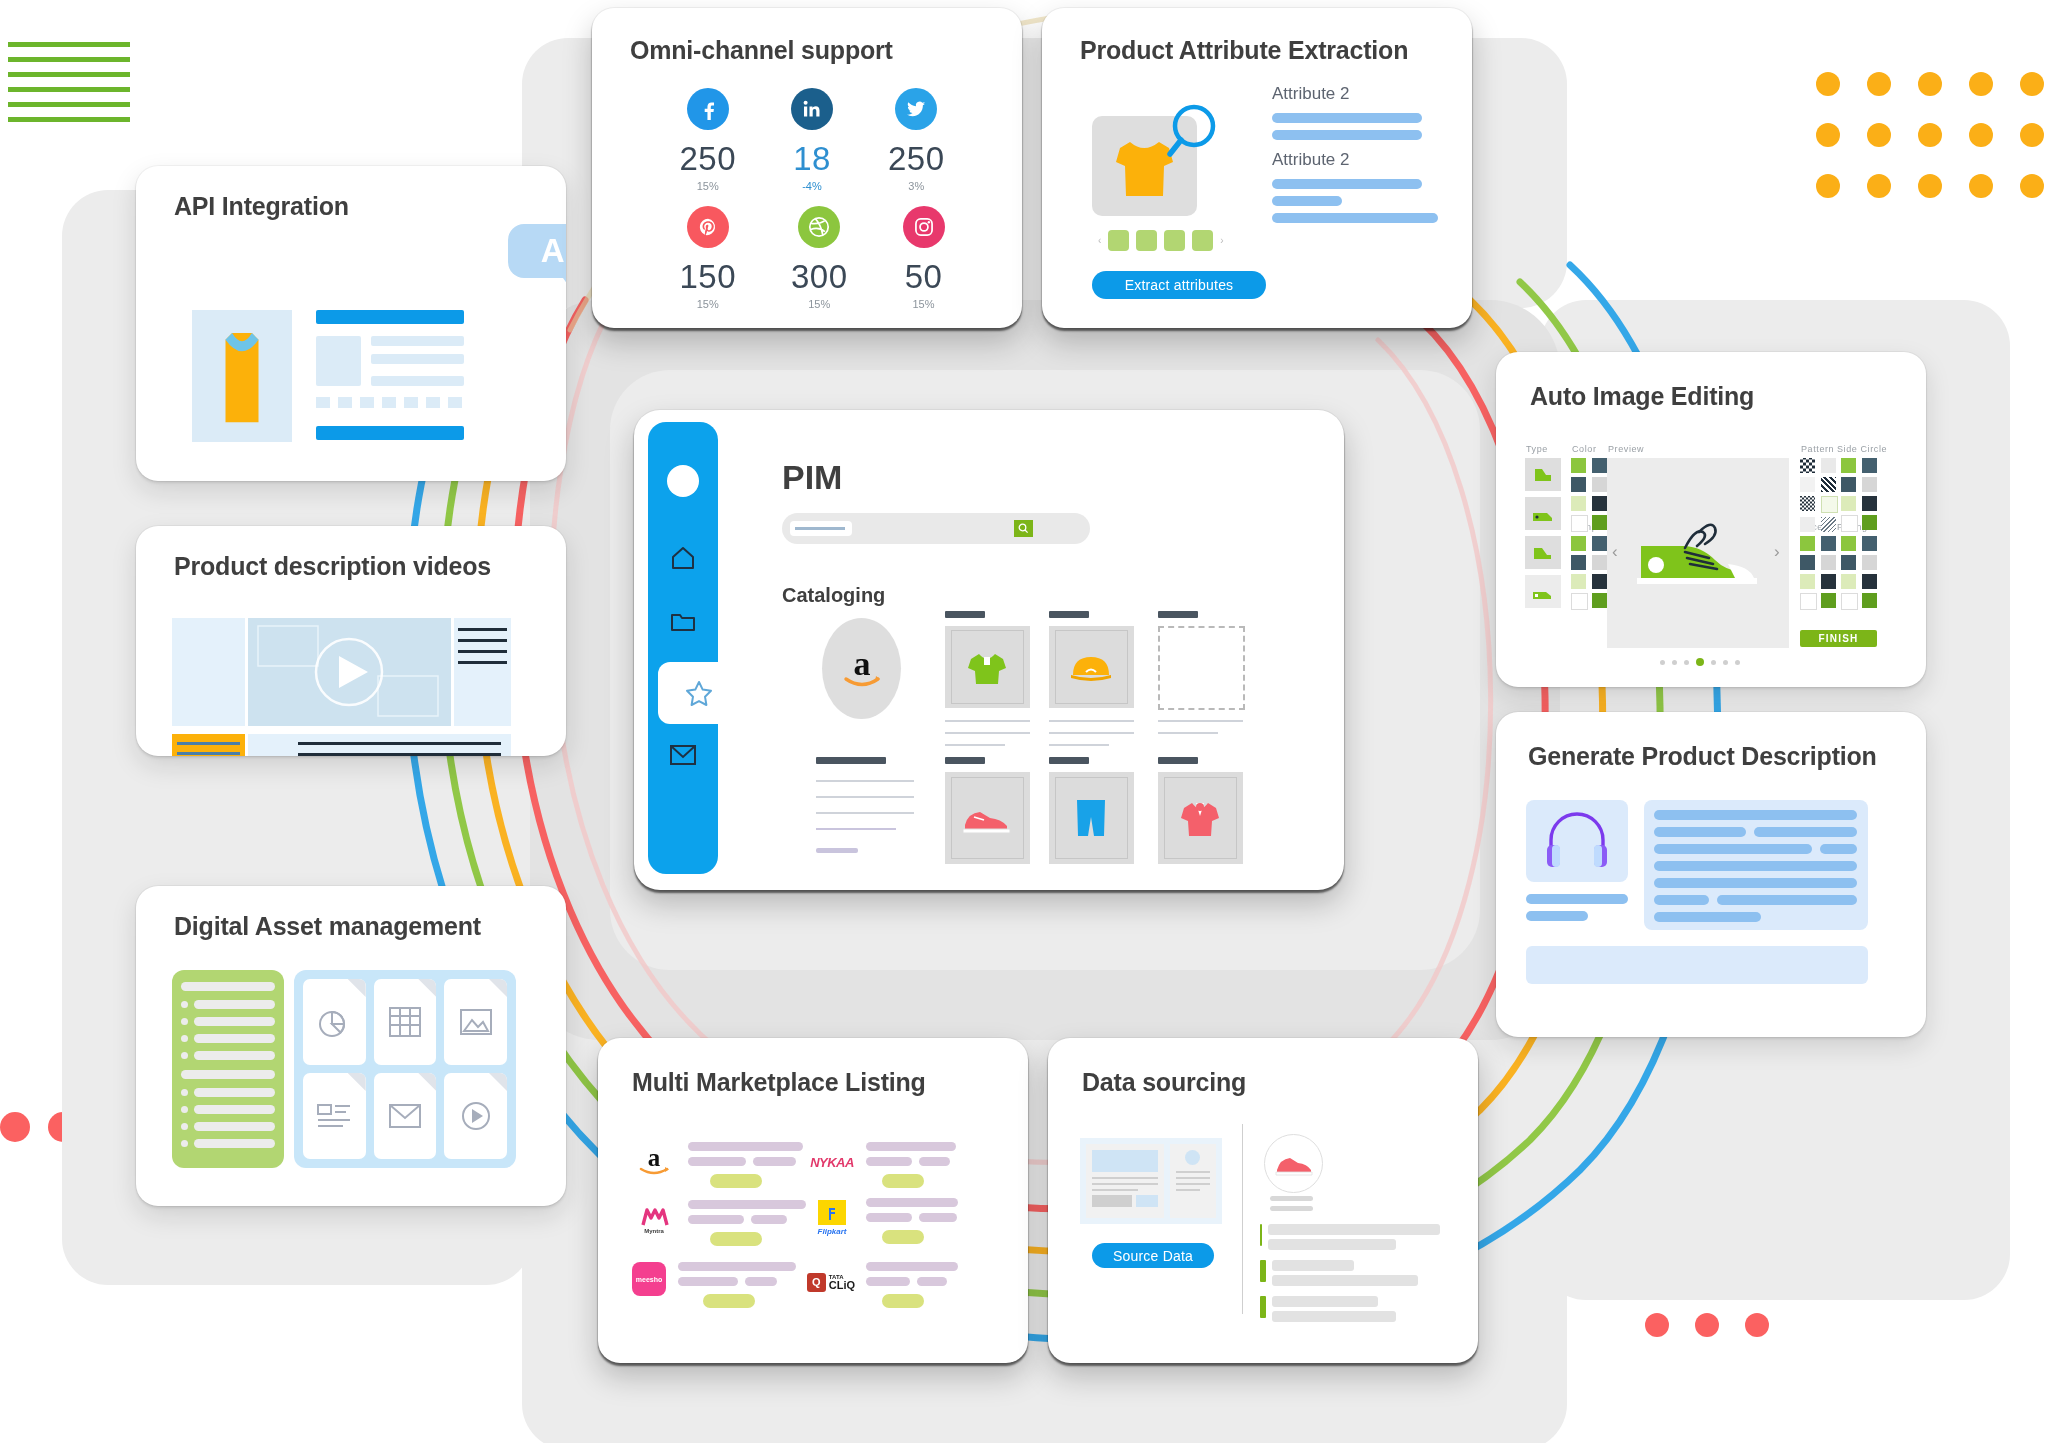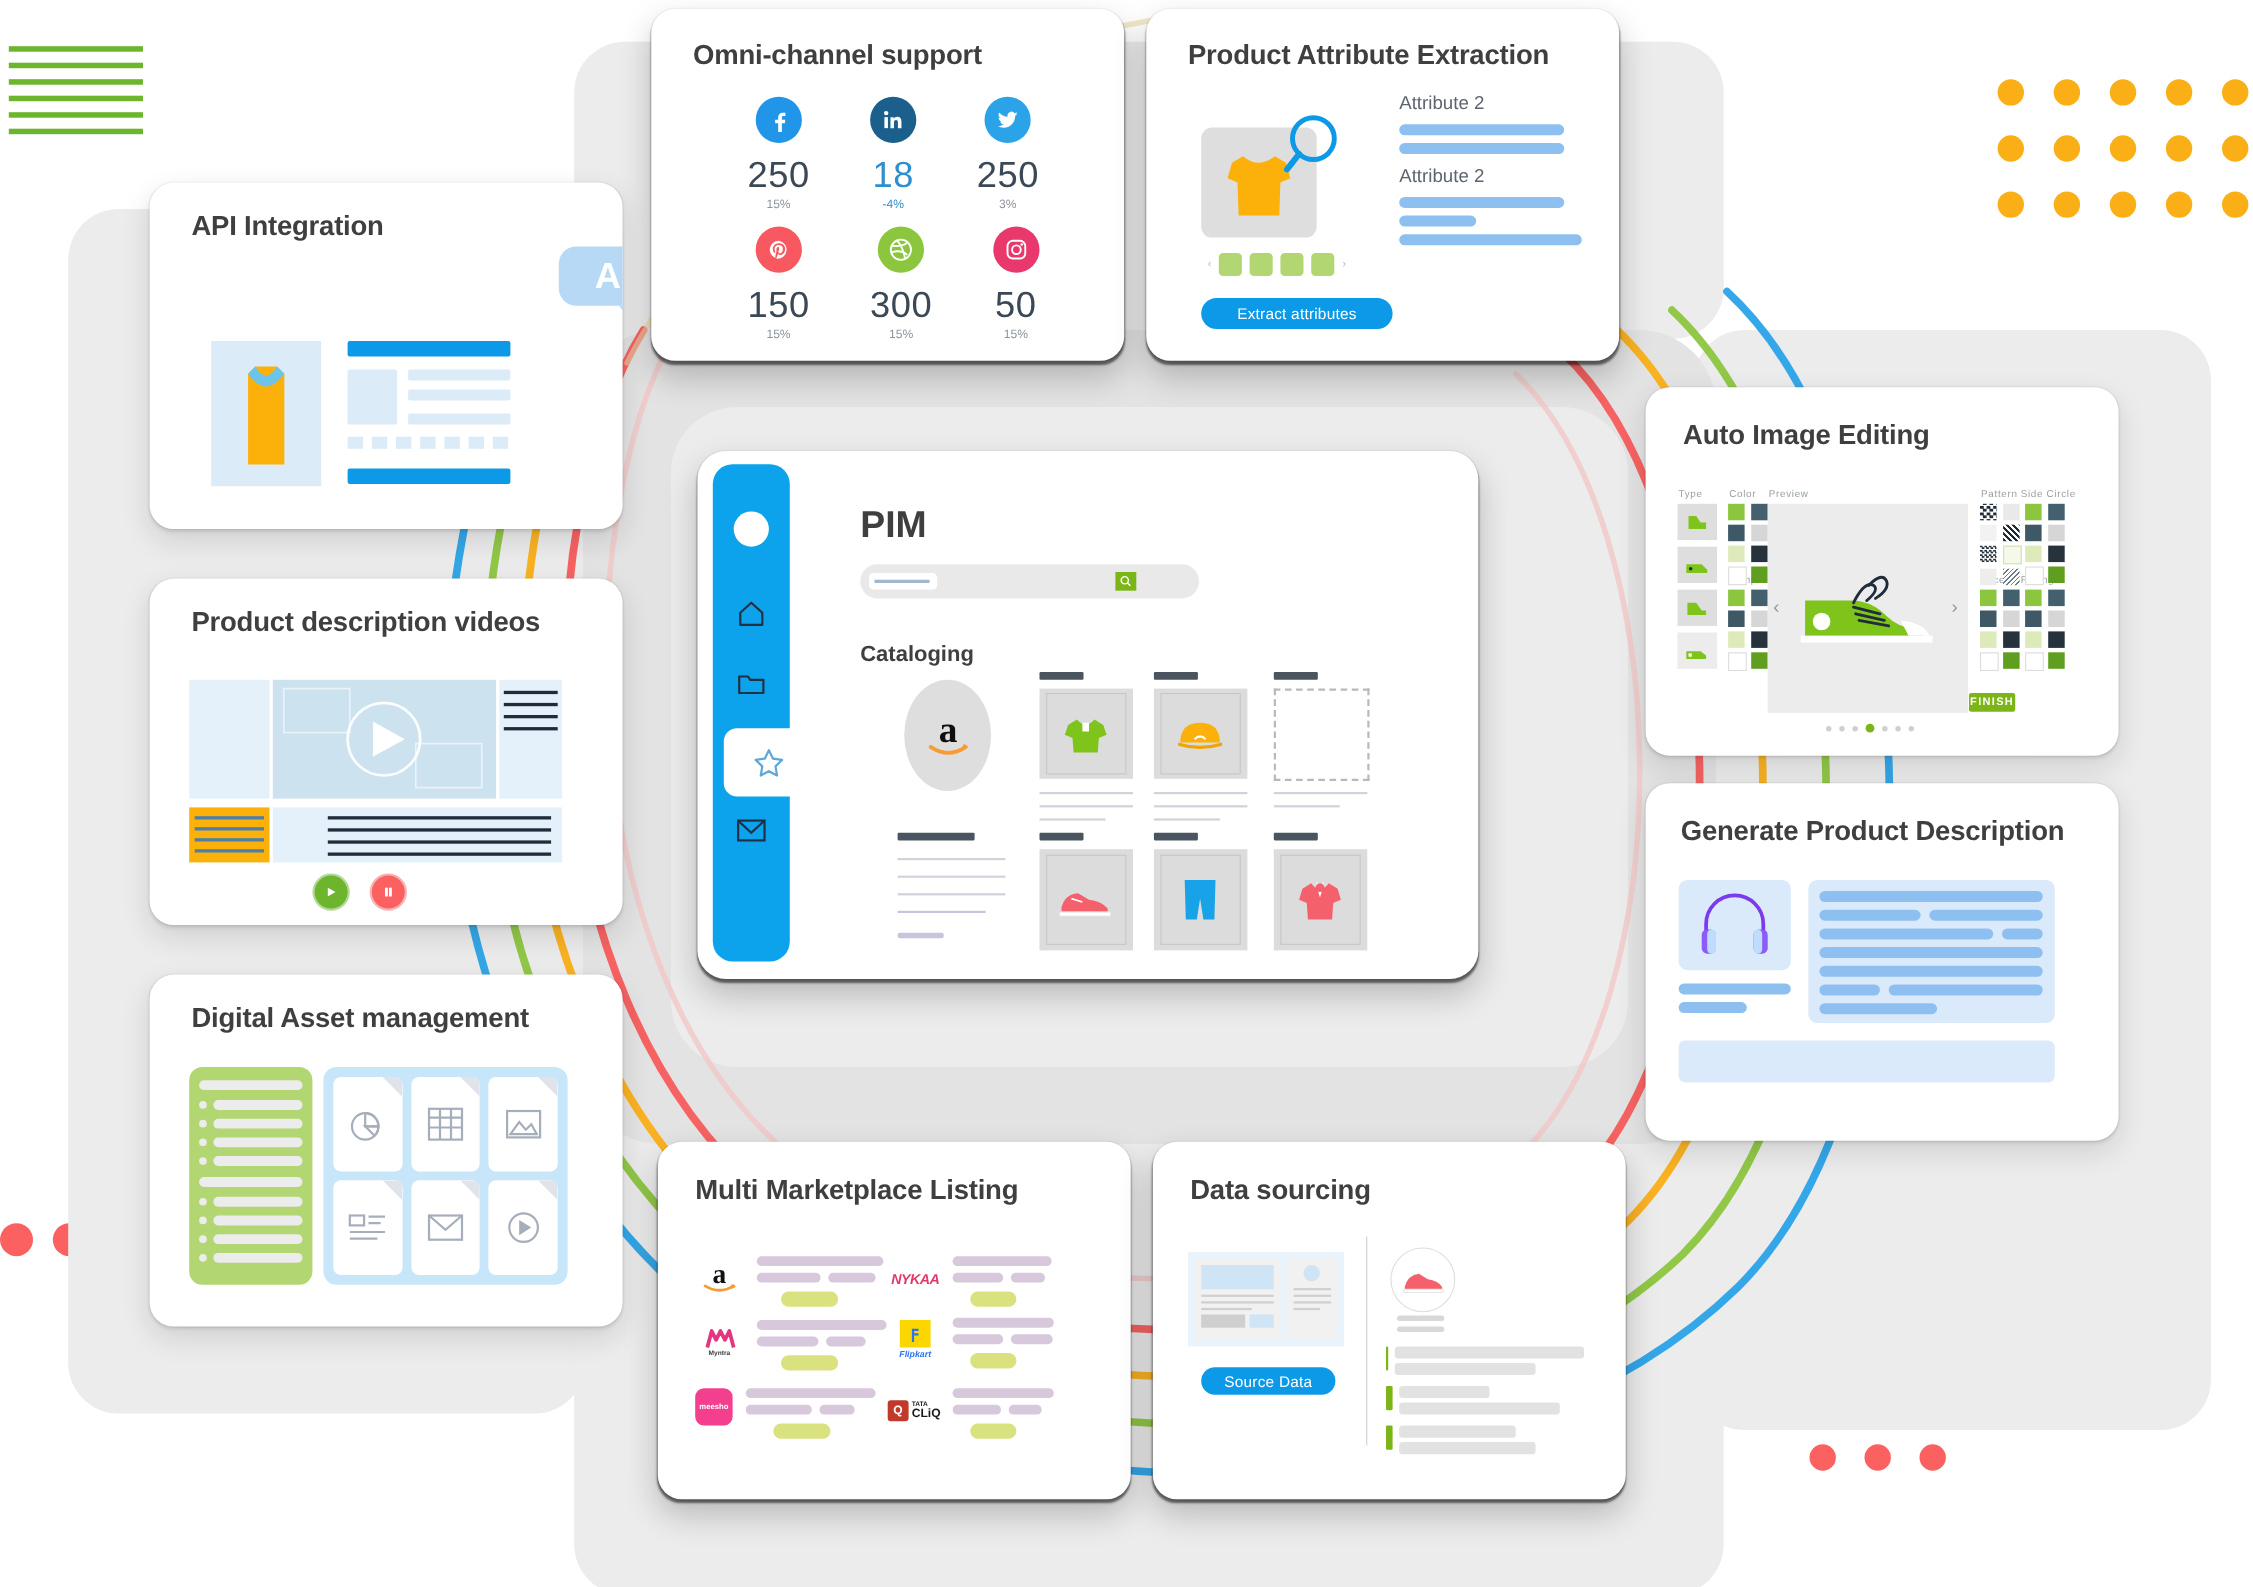--- a/index.html
+++ b/index.html
@@ -189,21 +189,21 @@
       <i style="width:14px;height:11px;background:#dbebf7;display:block;"></i>
       <i style="width:14px;height:11px;background:#dbebf7;display:block;"></i>
       <i style="width:14px;height:11px;background:#dbebf7;display:block;"></i>
       <i style="width:14px;height:11px;background:#dbebf7;display:block;"></i>
       <i style="width:14px;height:11px;background:#dbebf7;display:block;"></i>
       <i style="width:14px;height:11px;background:#dbebf7;display:block;"></i>
     </div>
     <div class="abs barsq" style="left:180px;top:260px;width:148px;height:14px;background:#0c9ae8;"></div>
   </div>
 
-  <div class="card" style="left:136px;top:526px;width:430px;height:315px;">
+  <div class="card" style="left:136px;top:526px;width:430px;height:230px;">
     <div class="card-title abs" style="left:38px;top:26px;">Product description videos</div>
 
     <div class="abs" style="left:36px;top:92px;width:73px;height:108px;background:#e4f1fb;"></div>
 
     <div class="abs" style="left:112px;top:92px;width:203px;height:108px;background:#cde2ef;">
       <svg viewBox="0 0 203 108" width="203" height="108">
         <rect x="10" y="8" width="60" height="40" fill="none" stroke="#e8f3fa" stroke-width="1.5"></rect>
         <rect x="130" y="58" width="60" height="40" fill="none" stroke="#e8f3fa" stroke-width="1.5"></rect>
         <circle cx="101" cy="54" r="33" fill="none" stroke="#ffffff" stroke-width="2.5" opacity=".9"></circle>
         <path d="M91 38 L120 54 L91 70 Z" fill="#ffffff"></path>
@@ -695,21 +695,21 @@
       <span class="sw" style="background:#8cc63e;"></span>
         <span class="sw" style="background:#44606f;"></span>
       <span class="sw" style="background:#3e5866;"></span>
         <span class="sw" style="background:#d6d6d6;"></span>
       <span class="sw" style="background:#dcebb9;"></span>
         <span class="sw" style="background:#26323c;"></span>
       <span class="sw" style="background:#ffffff;border:1px solid #dcdcdc;"></span>
         <span class="sw" style="background:#5f9e1e;"></span>
     </div>
 
-    <div class="finish abs" style="left:294px;top:278px;width:42px;height:17px;">
+    <div class="finish abs" style="left:304px;top:278px;width:77px;height:17px;">
       <span>FINISH</span>
     </div>
 
     <div class="pager abs" style="left:164px;top:306px;">
       <span class="pg"></span>
       <span class="pg"></span>
       <span class="pg"></span>
       <span class="pg on"></span>
       <span class="pg"></span>
       <span class="pg"></span>

